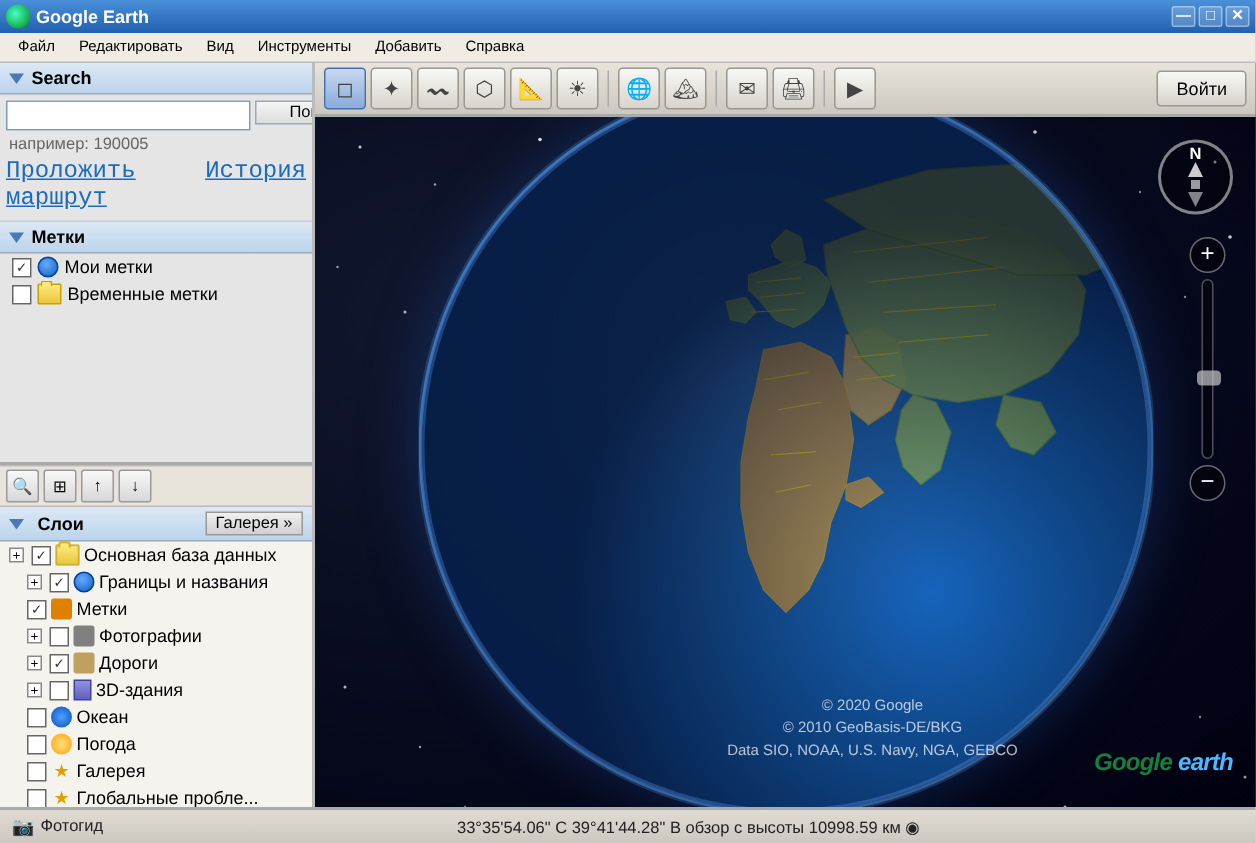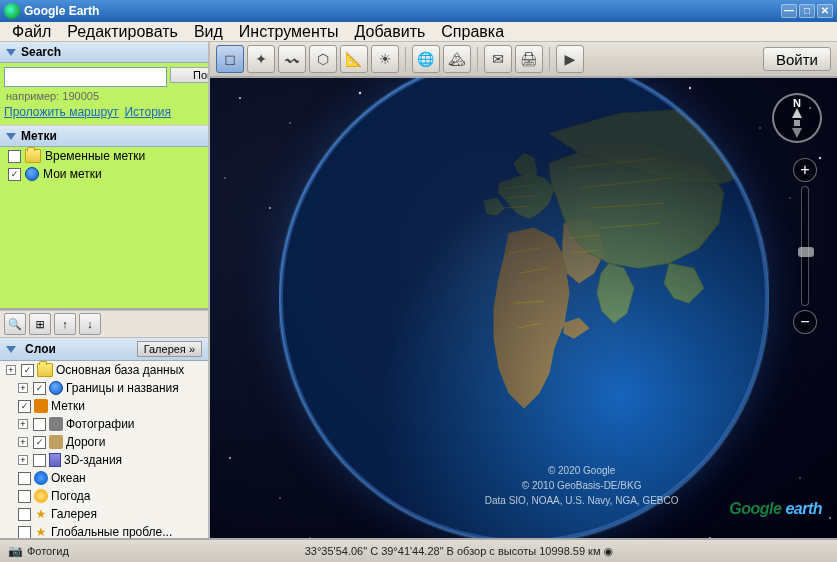--- a/index.html
+++ b/index.html
@@ -30,39 +30,39 @@
     }
 
     
     .menu-bar {
       background: #f0ece4;
       height: 20px;
       display: flex;
       align-items: center;
       padding: 0 4px;
       border-bottom: 1px solid #bbb;
-      font-size: 16px;
+      font-size: 10px;
     }
     .menu-item {
       padding: 1px 8px;
       cursor: pointer;
       color: #000;
     }
 
     
     .main-content {
       display: flex;
       height: calc(562px - 22px - 20px - 24px);
     }
 
     
     .left-panel {
       width: 210px;
       min-width: 210px;
-      background: #bef264;
+      background: #e5e5e5;
       border-right: 2px solid #bbb;
       display: flex;
       flex-direction: column;
       overflow: hidden;
     }
 
     
     .search-section {
       border-bottom: 1px solid #ccc;
       padding-bottom: 4px;
@@ -114,21 +114,22 @@
     }
     .search-links {
       padding: 2px 4px;
       display: flex;
       gap: 6px;
     }
     .search-link {
       color: #1a6bbc;
       text-decoration: underline;
       cursor: pointer;
-      font-size: 12px;
+      font-size: 16px;
+      font-family: Liberation Mono, monospace;
     }
 
     
     .places-section {
       flex: 1;
       overflow-y: auto;
       border-bottom: 2px solid #aaa;
     }
     .tree-item {
       padding: 2px 4px 2px 8px;
@@ -309,21 +310,21 @@
       margin: 0 3px;
     }
     .toolbar-spacer { flex: 1; }
     .login-btn {
       height: 24px;
       padding: 0 12px;
       background: linear-gradient(to bottom, #f8f8f5, #d8d4cc);
       border: 1px solid #9a9890;
       border-radius: 3px;
       cursor: pointer;
-      font-size: 15px;
+      font-size: 12px;
     }
 
     
     .map-area {
       flex: 1;
       position: relative;
       overflow: hidden;
       background: #000008;
     }
 
@@ -542,29 +543,29 @@
       </div>
     </div>
 
     <div class="places-section">
       <div class="section-header">
         <div class="triangle-down"></div>
         <span>Метки</span>
       </div>
 
       <div class="tree-item">
+        <div class="checkbox checked"></div>
+        <div class="globe-icon"></div>
+        <span>Мои метки</span>
+      </div>
+
+      <div class="tree-item">
         <div class="checkbox"></div>
         <div class="folder-icon"></div>
         <span>Временные метки</span>
-      </div>
-
-      <div class="tree-item">
-        <div class="checkbox checked"></div>
-        <div class="globe-icon"></div>
-        <span>Мои метки</span>
       </div>
     </div>
 
     <div class="left-toolbar">
       <div class="tool-btn">🔍</div>
       <div class="tool-btn">⊞</div>
       <div class="tool-btn">↑</div>
       <div class="tool-btn">↓</div>
     </div>
 

